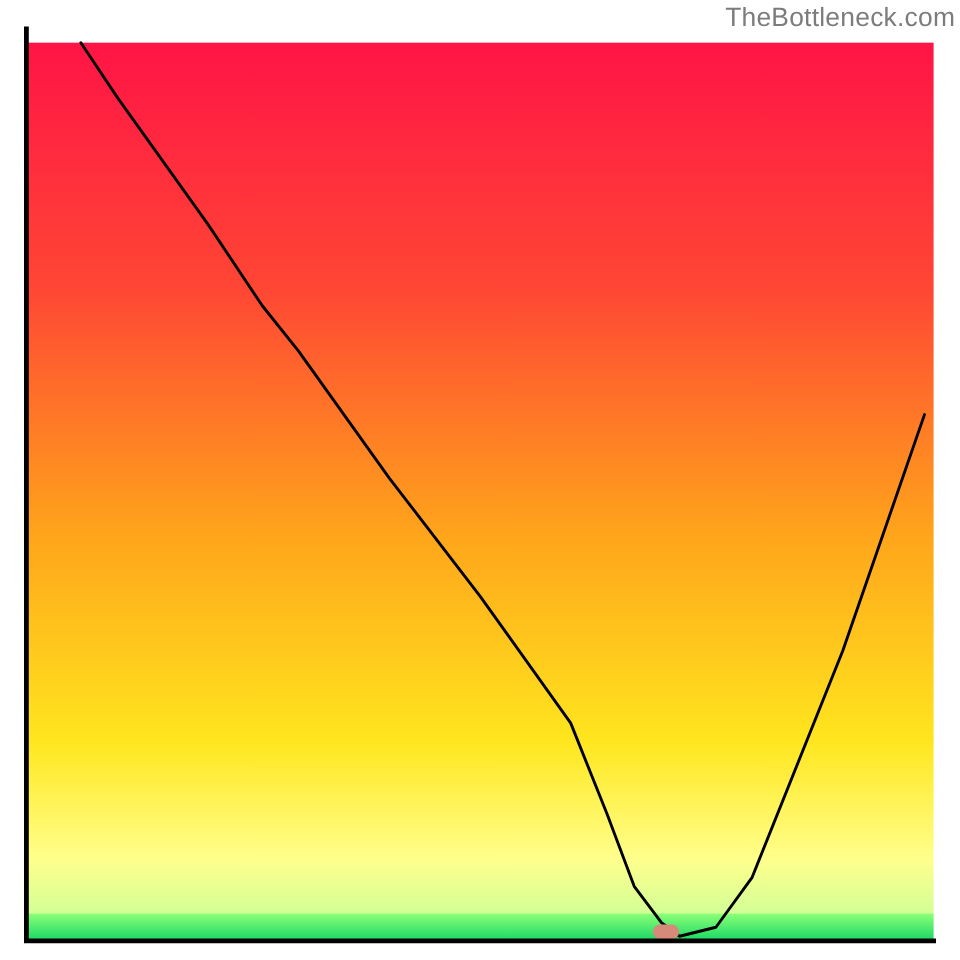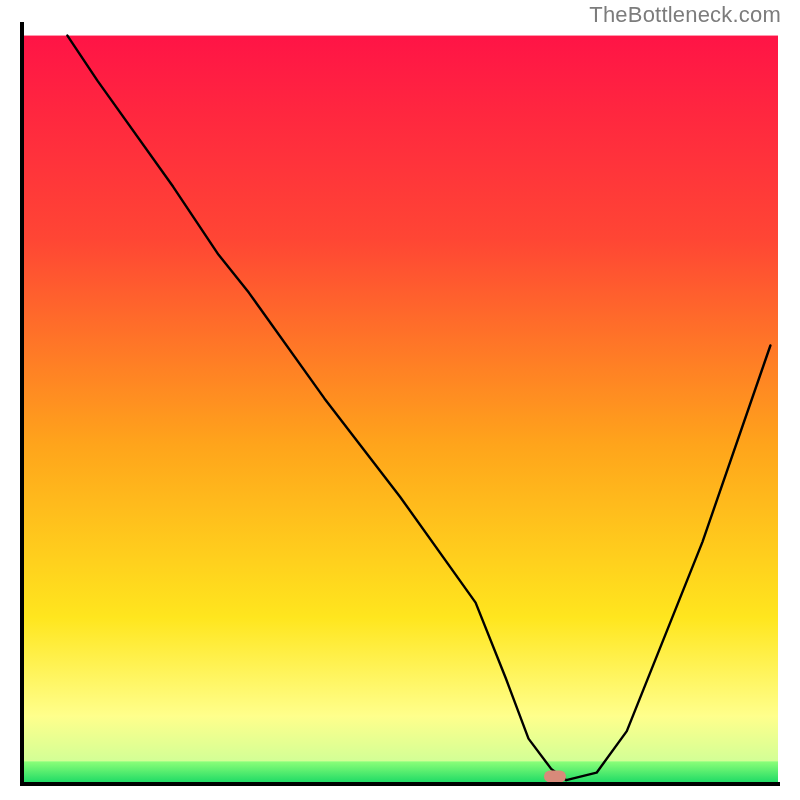--- a/index.html
+++ b/index.html
@@ -11,21 +11,21 @@
     font-family: Arial, Helvetica, sans-serif;
   }
   .frame {
     position: relative;
     width: 800px;
     height: 800px;
   }
   .watermark {
     position: absolute;
     top: 2px;
-    right: 19px;
+    right: 4px;
     color: #7c7c7c;
     font-size: 22px;
     font-weight: 500;
     letter-spacing: 0.2px;
     z-index: 5;
     margin-left: 26px;
   }
   svg {
     position: absolute;
     left: 0;

